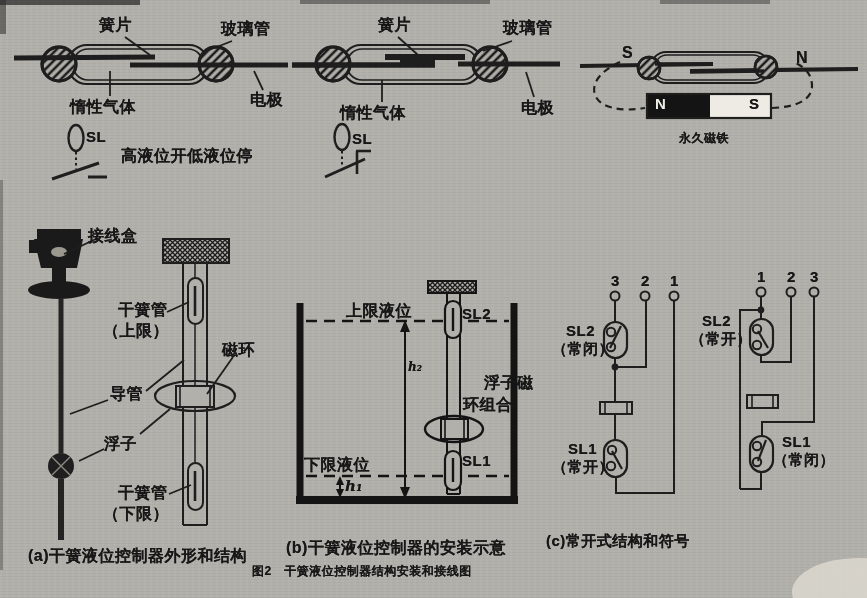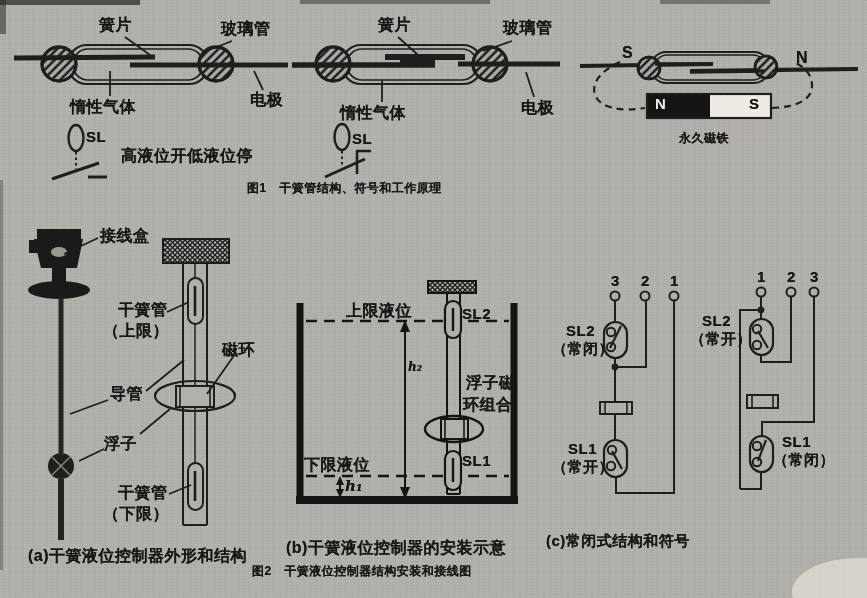--- a/index.html
+++ b/index.html
@@ -237,50 +237,49 @@
   <div class="lbl" style="left:340px;top:104px">惰性气体</div>
   <div class="lbl" style="left:521px;top:99px">电极</div>
   <div class="lbl sm" style="left:352px;top:131px">SL</div>
 
   <div class="lbl" style="left:622px;top:44px">S</div>
   <div class="lbl" style="left:796px;top:49px">N</div>
   <div class="lbl sm white" style="left:655px;top:96px">N</div>
   <div class="lbl sm" style="left:749px;top:96px">S</div>
   <div class="lbl big" style="left:679px;top:132px">永久磁铁</div>
 
-  <div class="lbl cap big" style="left:247px;top:182px">图1　干簧管结构、符号和工作原理</div>
-
-  <div class="lbl" style="left:100px;top:227px">接线盒</div>
+
+  <div class="lbl" style="left:88px;top:227px">接线盒</div>
   <div class="lbl" style="left:118px;top:301px">干簧管</div>
   <div class="lbl" style="left:103px;top:322px">（上限）</div>
   <div class="lbl" style="left:222px;top:341px">磁环</div>
   <div class="lbl" style="left:110px;top:385px">导管</div>
   <div class="lbl" style="left:104px;top:435px">浮子</div>
   <div class="lbl" style="left:118px;top:484px">干簧管</div>
   <div class="lbl" style="left:103px;top:505px">（下限）</div>
   <div class="lbl cap" style="left:28px;top:547px">(a)干簧液位控制器外形和结构</div>
 
   <div class="lbl" style="left:346px;top:302px">上限液位</div>
   <div class="lbl sm" style="left:462px;top:306px">SL2</div>
   <div class="lbl big math" style="left:408px;top:361px">h₂</div>
-  <div class="lbl" style="left:466px;top:374px">浮子磁</div>
+  <div class="lbl" style="left:484px;top:374px">浮子磁</div>
   <div class="lbl" style="left:463px;top:396px">环组合</div>
   <div class="lbl" style="left:304px;top:456px">下限液位</div>
   <div class="lbl sm" style="left:462px;top:453px">SL1</div>
   <div class="lbl sm math" style="left:345px;top:478px">h₁</div>
   <div class="lbl cap" style="left:286px;top:539px">(b)干簧液位控制器的安装示意</div>
 
   <div class="lbl sm" style="left:611px;top:273px">3</div>
   <div class="lbl sm" style="left:641px;top:273px">2</div>
   <div class="lbl sm" style="left:670px;top:273px">1</div>
   <div class="lbl sm" style="left:566px;top:323px">SL2</div>
   <div class="lbl sm" style="left:552px;top:341px">（常闭）</div>
   <div class="lbl sm" style="left:568px;top:441px">SL1</div>
   <div class="lbl sm" style="left:552px;top:459px">（常开）</div>
-  <div class="lbl cap sm" style="left:546px;top:533px">(c)常闭式结构和符号</div>
+  <div class="lbl cap sm" style="left:546px;top:533px">(c)常开式结构和符号</div>
 
   <div class="lbl sm" style="left:757px;top:269px">1</div>
   <div class="lbl sm" style="left:787px;top:269px">2</div>
   <div class="lbl sm" style="left:810px;top:269px">3</div>
   <div class="lbl sm" style="left:702px;top:313px">SL2</div>
   <div class="lbl sm" style="left:690px;top:331px">（常开）</div>
   <div class="lbl sm" style="left:782px;top:434px">SL1</div>
   <div class="lbl sm" style="left:773px;top:452px">（常闭）</div>
 
   <div class="lbl cap big" style="left:252px;top:565px">图2　干簧液位控制器结构安装和接线图</div>

